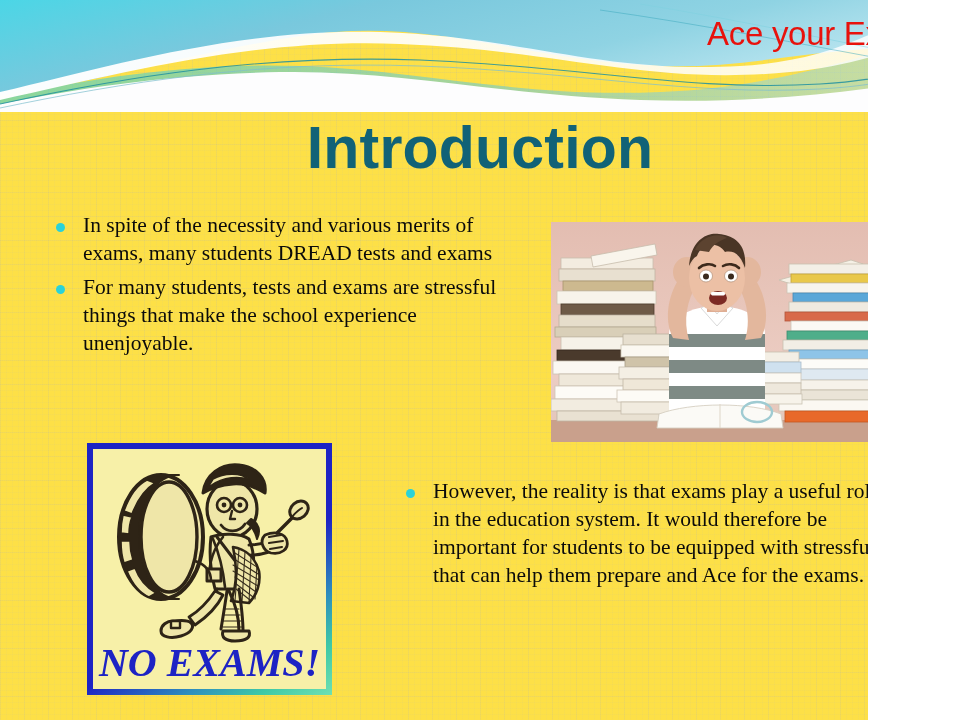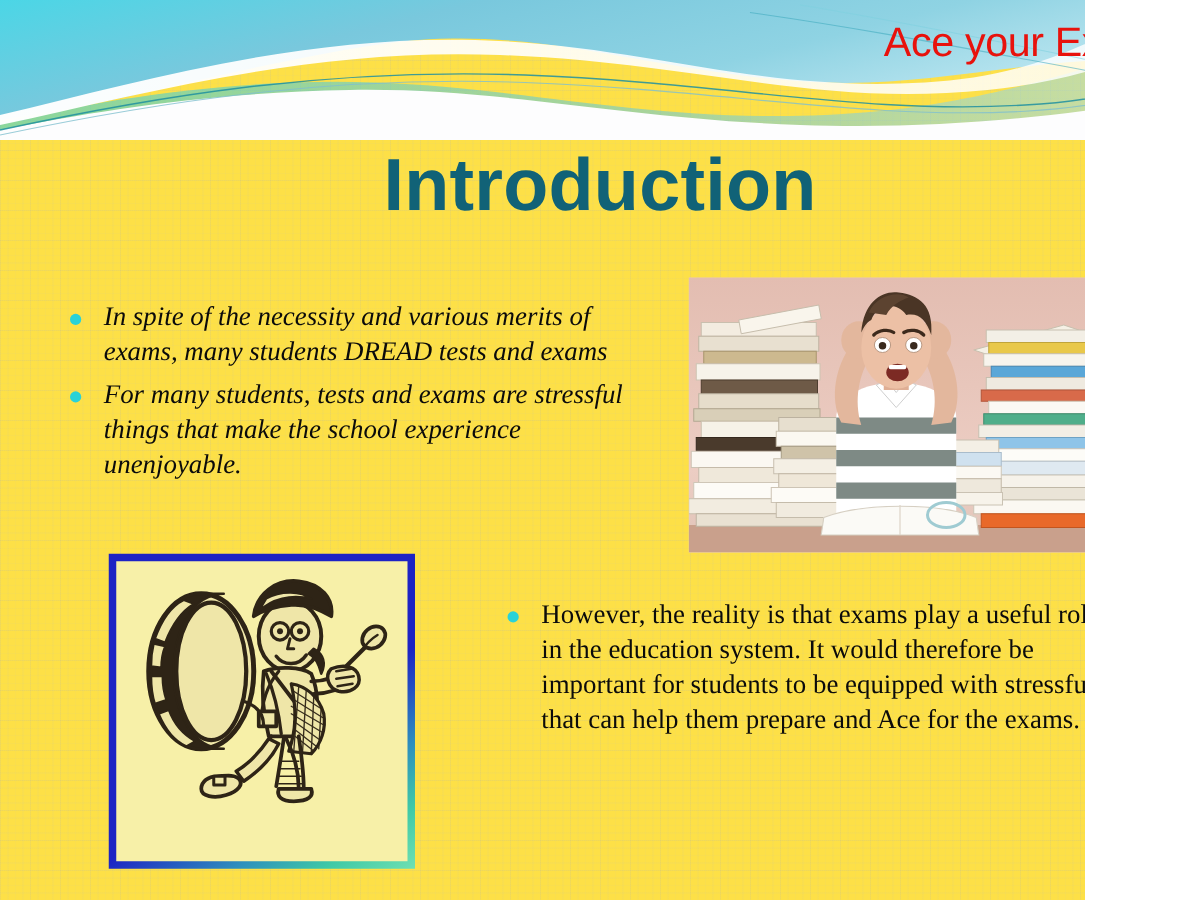--- a/index.html
+++ b/index.html
@@ -99,23 +99,22 @@
     left: 8px;
     top: 0.52em;
     width: 9px;
     height: 9px;
     border-radius: 50%;
     background: #2ad2d8;
   }
 
   #left-list {
     left: 48px;
-    top: 240px;
+    top: 212px;
     width: 468px;
-    font-style: italic;
   }
   #right-list {
     left: 398px;
     top: 478px;
     width: 500px;
   }
   #right-list .bullet-item { margin-bottom: 8px; }
 
   
   #student-photo {
@@ -436,16 +435,17 @@
             <path d="M126,156 L140,156"></path>
               <path d="M125,162 L141,162"></path>
             <path d="M124,168 L142,168"></path>
               <path d="M124,174 L143,174"></path>
           </g>
 
           <path d="M96,108 C108,112 112,120 112,128" stroke-width="2.6"></path>
         </g>
       </svg>
 
+      <div id="no-exams-label">NO EXAMS!</div>
     </div>
   </div>
 
 </div>
 
 </body></html>

